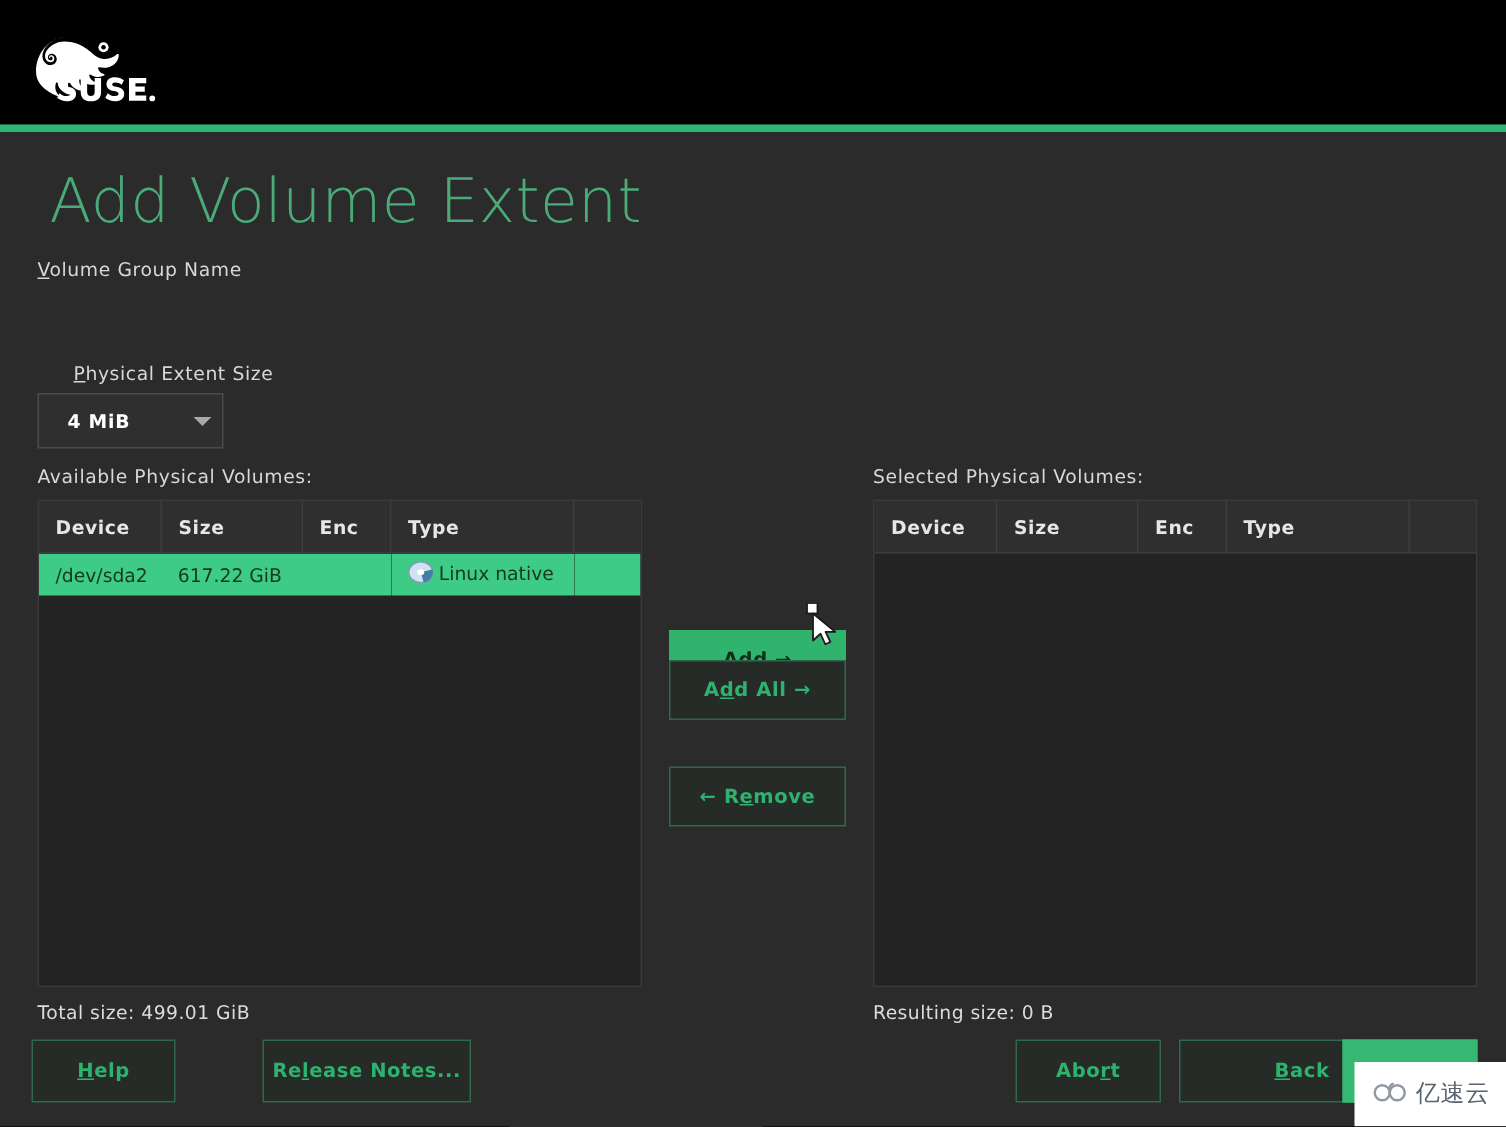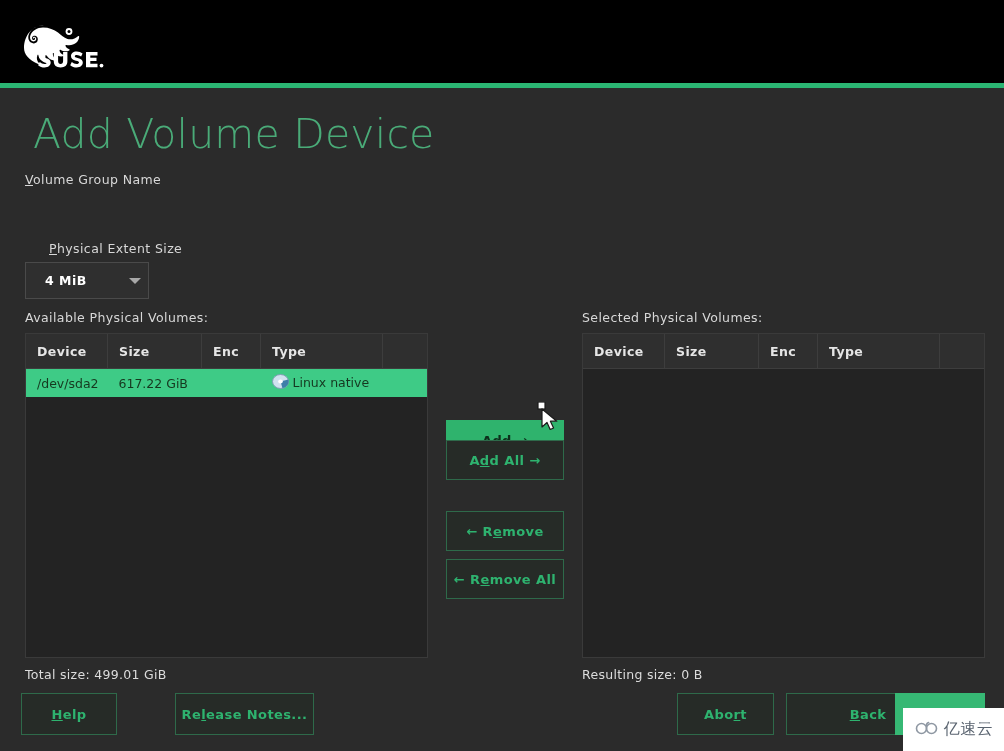--- a/index.html
+++ b/index.html
@@ -292,21 +292,21 @@
           <path d="M33.8 35v9.3c0 4.2 2.6 6.2 6.8 6.2 4.2 0 6.8-2 6.8-6.2V35h-4.3v9.1c0 1.9-0.9 2.9-2.5 2.9-1.6 0-2.5-1-2.5-2.9V35h-4.3z"></path>
           <path d="M56.6 34.5c-3.4 0-5.6 1.8-5.6 4.6 0 2.6 1.6 3.9 5 4.6 2.4 0.5 3 0.9 3 1.8 0 0.9-0.9 1.5-2.4 1.5-1.9 0-3.3-0.6-4.8-1.9l-1.6 3.1c1.8 1.5 4 2.3 6.5 2.3 3.7 0 6.1-1.9 6.1-4.9 0-2.6-1.5-3.9-5.2-4.7-2.3-0.5-2.8-0.8-2.8-1.6 0-0.8 0.8-1.3 2.1-1.3 1.5 0 2.9 0.5 4.2 1.5l1.5-3c-1.7-1.3-3.6-2-5.9-2z"></path>
           <path d="M66 35v15.2h11.5v-3.5h-7.2v-2.6h6.2v-3.4h-6.2v-2.2h7.2V35H66z"></path>
           <circle cx="81.5" cy="48.6" r="1.9"></circle>
         </g>
       </svg>
     </div>
   </div>
   <div id="green-rule"></div>
 
-  <div id="title">Add Volume Device</div>
+  <div id="title">Add Volume Extent</div>
 
   <div class="field-label" id="vg-name-label"><span class="acc">V</span><span>olume Group Name</span></div>
 
   <div class="field-label" id="extent-label"><span class="acc">P</span><span>hysical Extent Size</span></div>
   <div id="extent-combo">
     <span class="combo-value">4 MiB</span>
     <span class="combo-arrow">
         <span class="caret-down"></span>
       </span>
   </div>
@@ -347,23 +347,20 @@
 
   <div class="xfer-btn primary" id="btn-add">
     <span><span class="acc">A</span><span>dd →</span></span>
   </div>
   <div class="xfer-btn" id="btn-add-all">
     <span>A<span class="acc">d</span><span>d All →</span></span>
   </div>
   <div class="xfer-btn" id="btn-remove">
     <span><span>← R</span><span class="acc">e</span><span>move</span></span>
   </div>
-  <div class="xfer-btn" id="btn-remove-all">
-    <span><span>← R</span><span class="acc">e</span><span>move All</span></span>
-  </div>
 
   <div id="cursor">
     <svg width="26" height="30" viewBox="0 0 26 30" xmlns="http://www.w3.org/2000/svg">
       <rect x="1" y="0" width="7" height="7" fill="#ffffff" stroke="#1a1a1a" stroke-width="1.2"></rect>
       <path d="M5 7 L5 25 L10 20.5 L13.2 27.5 L16.6 26 L13.4 19.2 L19.8 19.2 Z" fill="#ffffff" stroke="#1a1a1a" stroke-width="1.2" stroke-linejoin="round"></path>
     </svg>
   </div>
 
   <div class="field-label" id="sel-label">Selected Physical Volumes:</div>
   <div class="table-panel" id="sel-panel">

